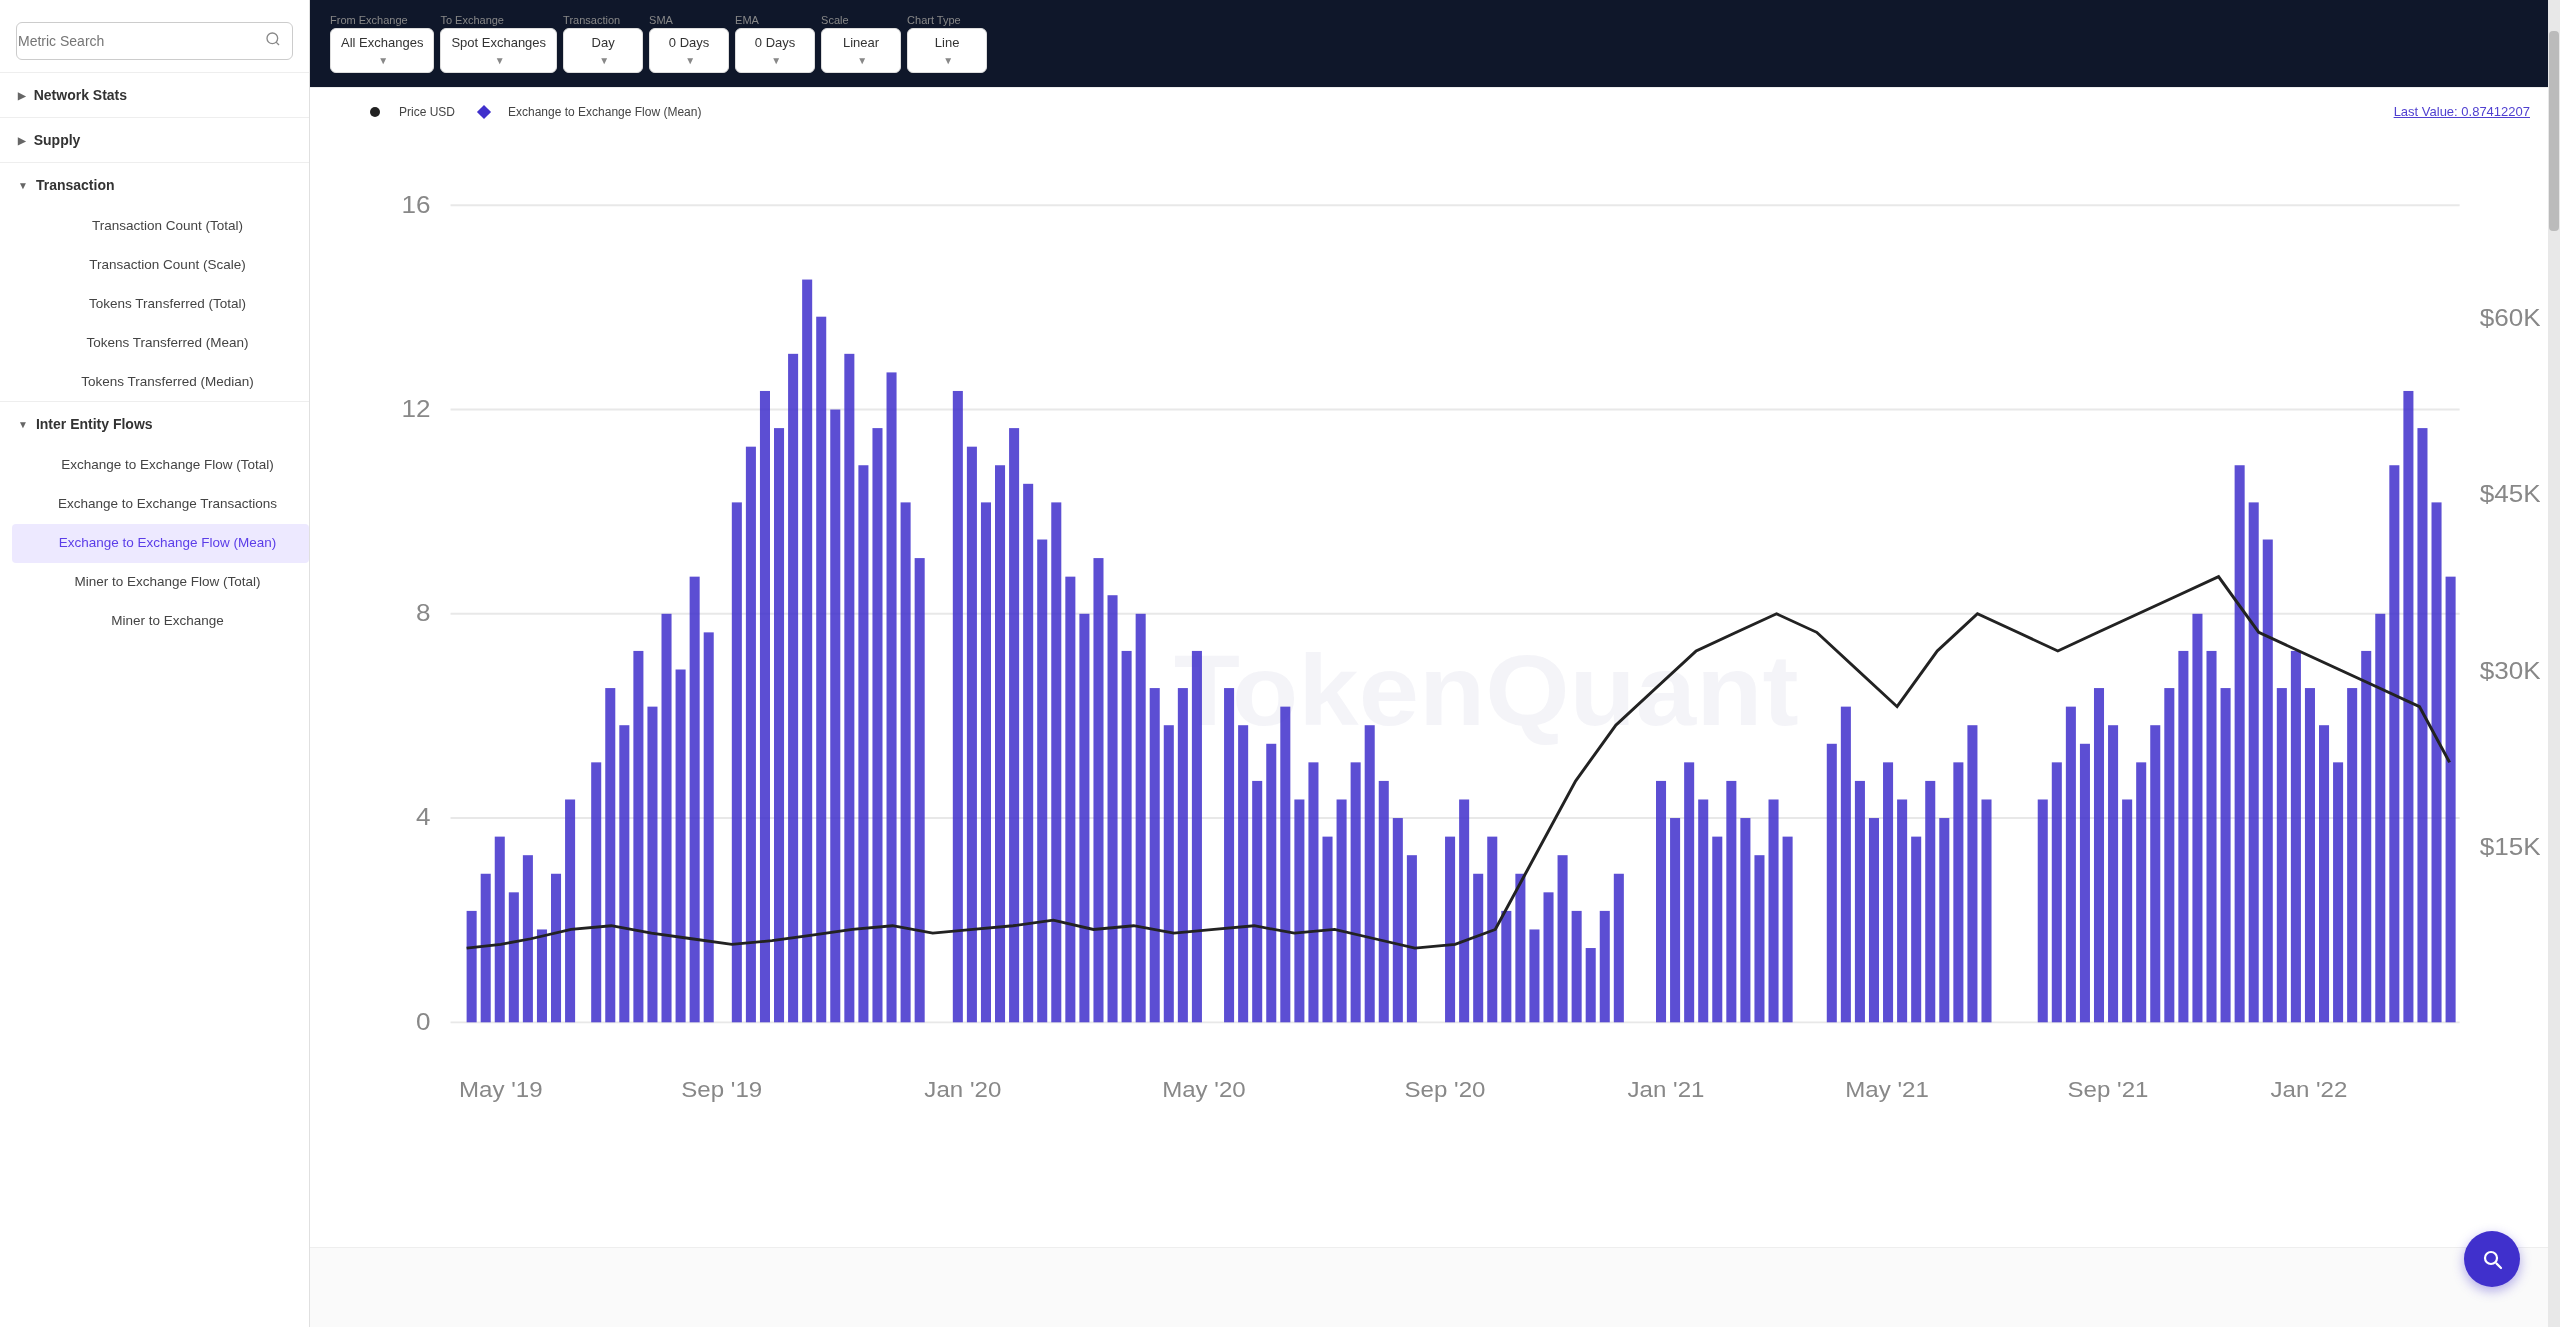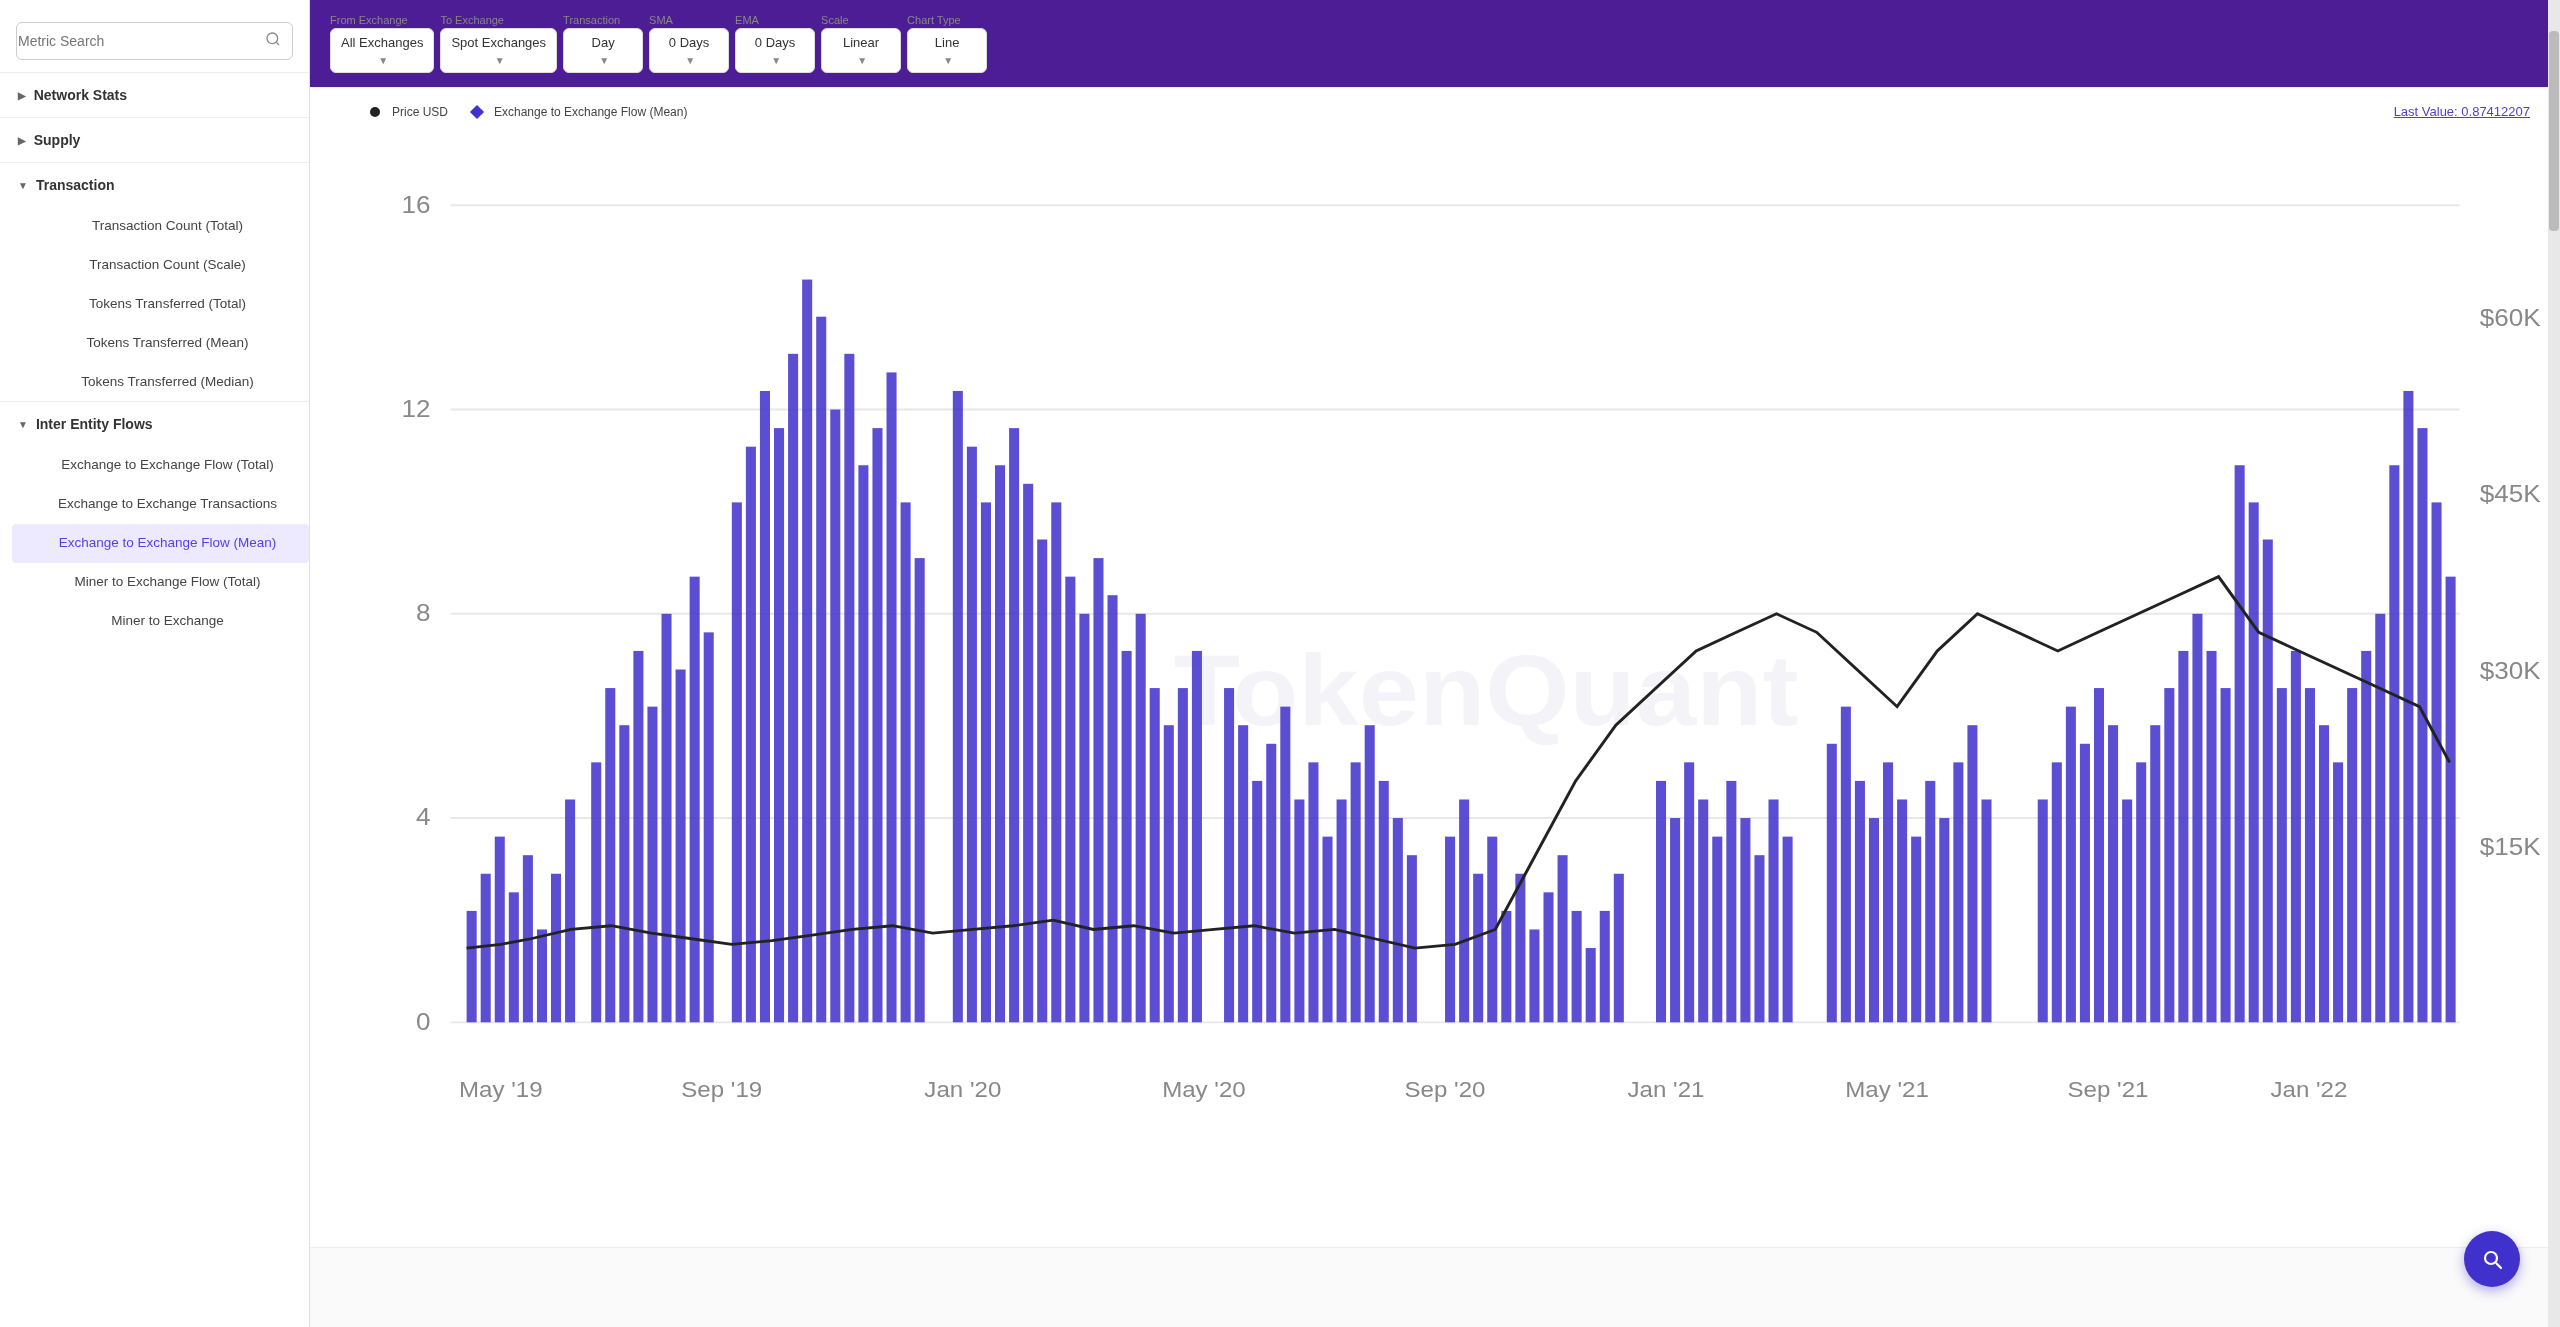--- a/index.html
+++ b/index.html
@@ -83,21 +83,21 @@
     }
 
     
     .filter-bar {
       display: flex;
       align-items: center;
       gap: 6px;
       padding: 14px 20px;
       border-bottom: 1px solid #eee;
       flex-wrap: wrap;
-      background: #4c1d95;
+      background: #0f172a;
     }
     .filter-group {
       display: flex;
       flex-direction: column;
       gap: 2px;
     }
     .filter-label {
       font-size: 11px;
       color: #888;
       font-weight: 500;
@@ -134,21 +134,21 @@
     .chart-legend {
       display: flex;
       align-items: center;
       gap: 24px;
       margin-bottom: 12px;
       padding-left: 40px;
     }
     .legend-item {
       display: flex;
       align-items: center;
-      gap: 12px;
+      gap: 19px;
       font-size: 12px;
       color: #444;
     }
     .legend-dot-circle {
       width: 10px; height: 10px;
       background: #222;
       border-radius: 50%;
     }
     .legend-dot-diamond {
       width: 10px; height: 10px;

